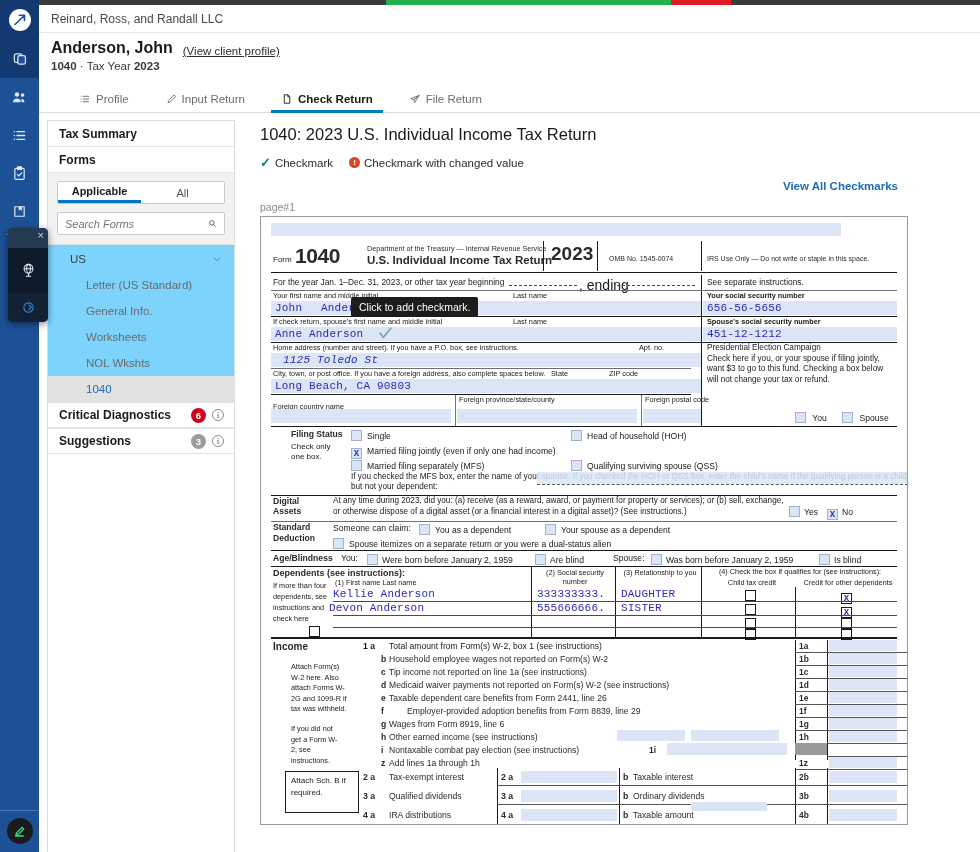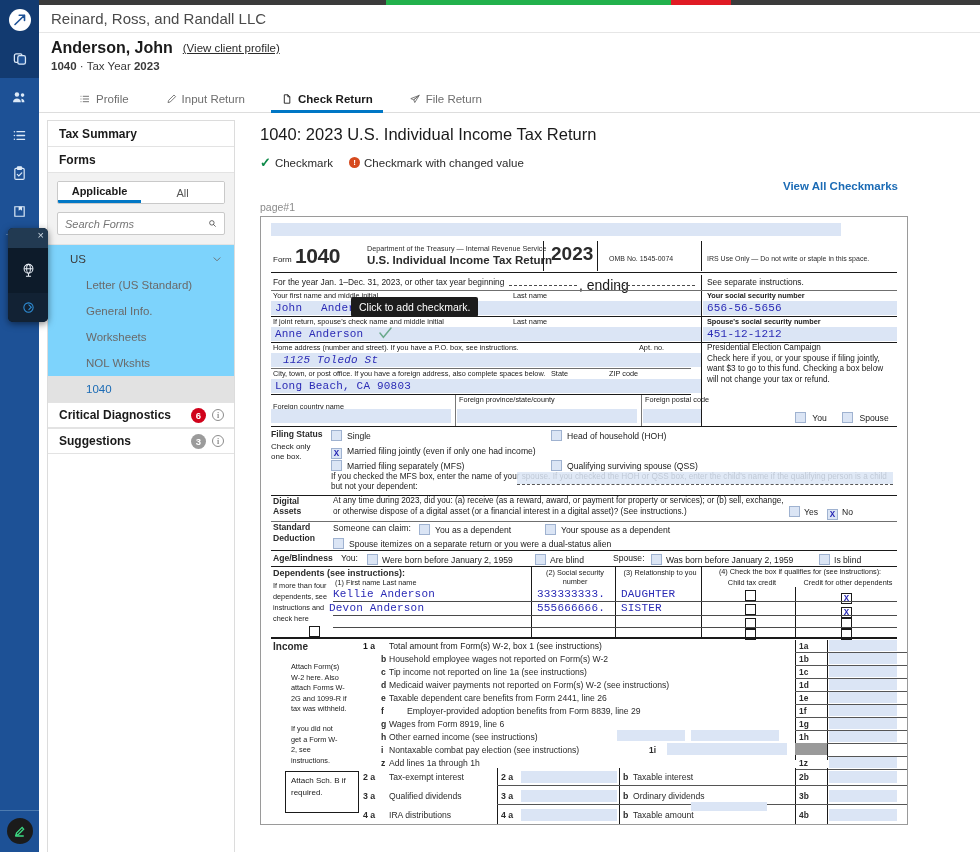--- a/index.html
+++ b/index.html
@@ -30,24 +30,24 @@
 
   
   .darkpanel { position:absolute; left:8px; top:228px; width:40px; height:94px; background:#0d1b2a; border-radius:5px; box-shadow:0 2px 7px rgba(0,0,0,.5); z-index:40; }
   .darkpanel .dp-head { height:20px; background:#223a52; border-radius:5px 5px 0 0; position:relative; }
   .darkpanel .dp-x { position:absolute; right:4px; top:2px; color:#cfd9e3; font-size:11px; line-height:11px; cursor:pointer; }
   .darkpanel .dp-body { height:45px; display:flex; align-items:center; justify-content:center; }
   .darkpanel .dp-foot { height:29px; background:#122234; border-radius:0 0 5px 5px; display:flex; align-items:center; justify-content:center; }
 
   
   .firmbar { position:absolute; left:39px; top:5px; width:941px; height:28px; background:#ffffff; display:flex; align-items:center; padding-left:12px; border-bottom:1px solid #e6e6e6;}
-  .firmbar .firmname { font-size:15px; color:#4a4a4a; }
+  .firmbar .firmname { font-size:12px; color:#4a4a4a; }
 
   .clienthdr { position:absolute; left:39px; top:33px; width:941px; height:52px; background:#ffffff; padding:6px 0 0 12px; }
-  .clienthdr .row1 { display:flex; align-items:center; gap:10px; }
+  .clienthdr .row1 { display:flex; align-items:flex-end; gap:10px; }
   .clienthdr .cname { font-size:16px; font-weight:bold; color:#1a1a1a; }
   .clienthdr .vprofile { font-size:11.5px; color:#2b2b2b; text-decoration:underline; cursor:pointer; }
   .clienthdr .row2 { margin-top:3px; font-size:11.5px; color:#3a3a3a; }
   .clienthdr .row2 b { font-weight:bold; }
 
   
   .tabs { position:absolute; left:39px; top:85px; width:941px; height:28px; background:#ffffff; border-bottom:1px solid #dddddd; display:flex; align-items:center; padding-left:22px; }
   .tab { display:flex; align-items:center; gap:5px; height:28px; padding:0 18px; color:#6e6e6e; font-size:11.5px; cursor:pointer; position:relative; }
   .tab.active { color:#1a1a1a; font-weight:bold; }
   .tab.active::after { content:""; position:absolute; left:8px; right:8px; bottom:0; height:3px; background:#0077c5; }
@@ -336,21 +336,21 @@
         <div class="f entry" style="left:4px;top:11px;">John</div>
         <div class="f entry" style="left:50px;top:11px;">Anderson</div>
         <div class="vline" style="left:430px;top:0;height:25px;"></div>
         <div class="f lbl" style="left:436px;top:1px;font-weight:bold;">Your social security number</div>
         <div class="f fill" style="left:432px;top:10px;width:194px;height:14px;"></div>
         <div class="f entry" style="left:436px;top:11px;">656-56-5656</div>
       </div>
       <div class="hline" style="left:10px;top:99px;width:626px;"></div>
 
       <div class="f" style="left:10px;top:100px;width:626px;height:25px;">
-        <div class="f lbl" style="left:2px;top:1px;">If joint return, spouse's check name and middle initial</div>
+        <div class="f lbl" style="left:2px;top:1px;">If check return, spouse's first name and middle initial</div>
         <div class="f lbl" style="left:242px;top:1px;">Last name</div>
         <div class="f fill" style="left:0px;top:10px;width:430px;height:14px;"></div>
         <div class="f entry" style="left:4px;top:11px;">Anne  Anderson</div>
         <div class="f" style="left:105px;top:8px;">
           <svg width="19" height="17" viewBox="0 0 20 20" fill="none" stroke="#6aa98c" stroke-width="1.7" stroke-linecap="round">
               <path d="M3.5 9.5l4 5 9-11"></path>
             </svg>
         </div>
         <div class="vline" style="left:430px;top:0;height:25px;"></div>
         <div class="f lbl" style="left:436px;top:1px;font-weight:bold;">Spouse's social security number</div>
@@ -390,21 +390,21 @@
         <div class="f fill" style="left:372px;top:14px;width:58px;height:14px;"></div>
         <div class="f" style="left:524px;top:15px;">
           <span class="bx"></span>
           <span class="lbl9" style="font-size:8.6px;margin-left:3px;">You</span>
           <span class="bx" style="margin-left:12px;"></span>
           <span class="lbl9" style="font-size:8.6px;margin-left:3px;">Spouse</span>
         </div>
       </div>
       <div class="hline" style="left:10px;top:209px;width:626px;"></div>
 
-      <div class="f" style="left:8px;top:211px;width:626px;height:59px;">
+      <div class="f" style="left:28px;top:211px;width:626px;height:59px;">
         <div class="f" style="left:2px;top:1px;font-size:8.6px;font-weight:bold;">Filing Status</div>
         <div class="f lbl9" style="left:2px;top:14px;font-size:8px;width:54px;line-height:1.2;">Check only one box.</div>
 
         <div class="f" style="left:62px;top:0px;"><span class="bx"></span><span class="lbl9" style="font-size:8.6px;margin-left:5px;">Single</span></div>
         <div class="f" style="left:282px;top:0px;"><span class="bx"></span><span class="lbl9" style="font-size:8.6px;margin-left:5px;">Head of household (HOH)</span></div>
 
         <div class="f" style="left:62px;top:15px;"><span class="bx x">X</span><span class="lbl9" style="font-size:8.6px;margin-left:5px;">Married filing jointly (even if only one had income)</span></div>
 
         <div class="f" style="left:62px;top:30px;"><span class="bx"></span><span class="lbl9" style="font-size:8.6px;margin-left:5px;">Married filing separately (MFS)</span></div>
         <div class="f" style="left:282px;top:30px;"><span class="bx"></span><span class="lbl9" style="font-size:8.6px;margin-left:5px;">Qualifying surviving spouse (QSS)</span></div>

